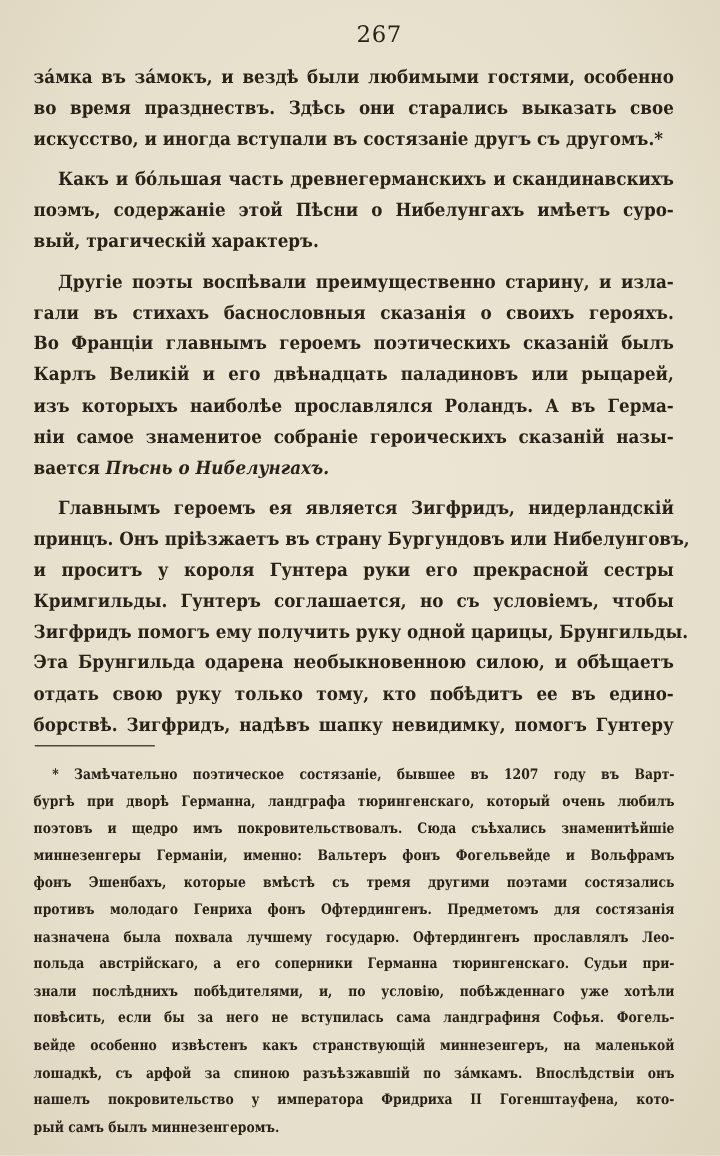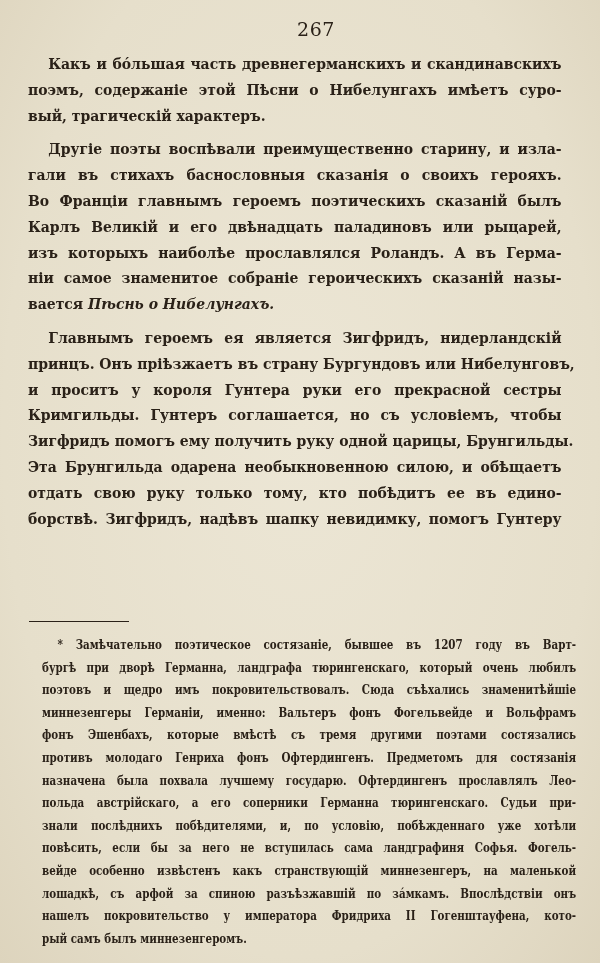--- a/index.html
+++ b/index.html
@@ -68,21 +68,21 @@
       position: absolute;
       top: 621px;
       left: 29px;
       width: 100px;
       height: 1px;
       background: #2a2118;
     }
     .footnote {
       position: absolute;
       top: 634px;
-      left: 42px;
+      left: 28px;
       width: 534px;
     }
     .fn-line {
       display: block;
       font-size: 12px;
       line-height: 22.6px;
       height: 22.6px;
       white-space: nowrap;
       text-align: justify;
       text-align-last: justify;
@@ -99,20 +99,25 @@
       text-align-last: left;
     }
   </style>
 </head>
 <body>
 
 <div class="page">
   <div class="page-number">267</div>
 
   <div class="body-text">
+    <div class="para">
+      <span class="line">зáмка въ зáмокъ, и вездѣ были любимыми гостями, особенно</span>
+      <span class="line">во время празднествъ. Здѣсь они старались выказать свое</span>
+      <span class="line last">искусство, и иногда вступали въ состязаніе другъ съ другомъ.*</span>
+    </div>
 
     <div class="para">
       <span class="line indent">Какъ и бóльшая часть древнегерманскихъ и скандинавскихъ</span>
       <span class="line">поэмъ, содержаніе этой Пѣсни о Нибелунгахъ имѣетъ суро-</span>
       <span class="line last">вый, трагическій характеръ.</span>
     </div>
 
     <div class="para">
       <span class="line indent">Другіе поэты воспѣвали преимущественно старину, и изла-</span>
       <span class="line">гали въ стихахъ баснословныя сказанія о своихъ герояхъ.</span>

